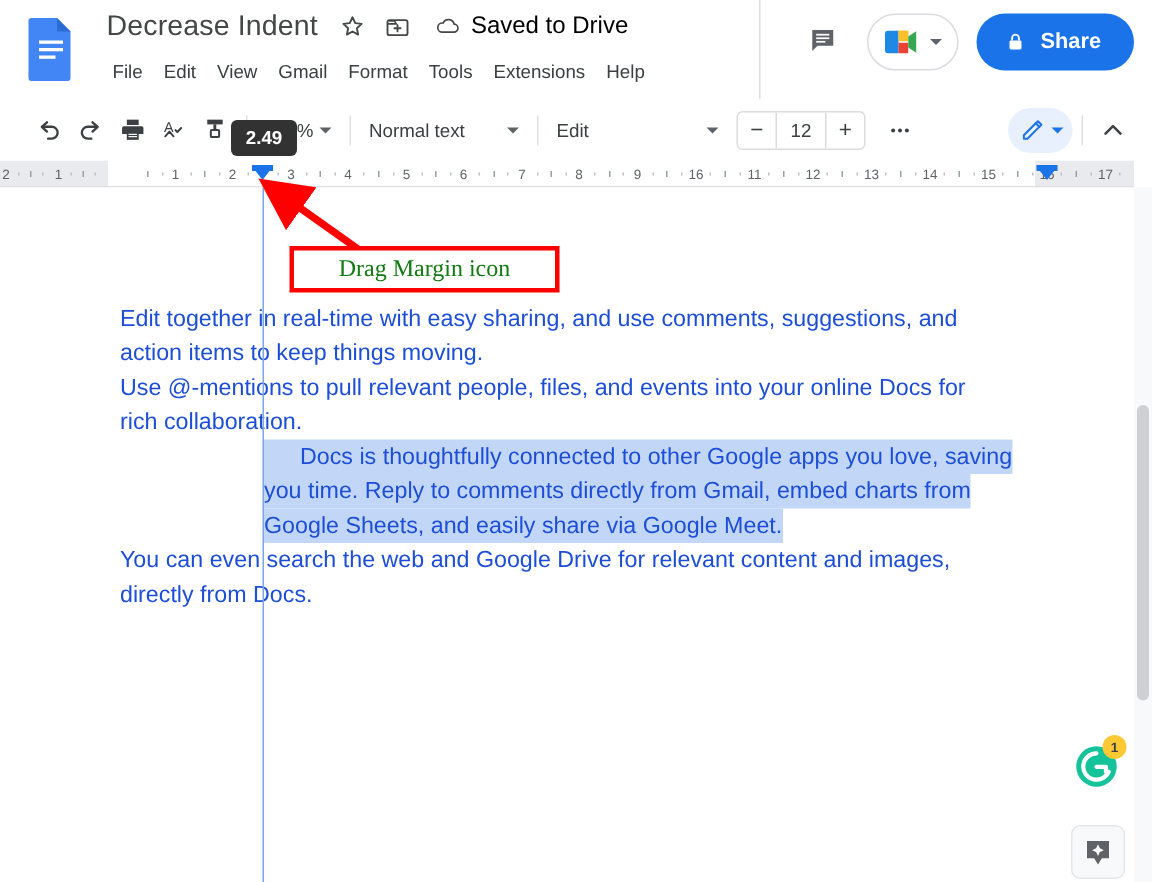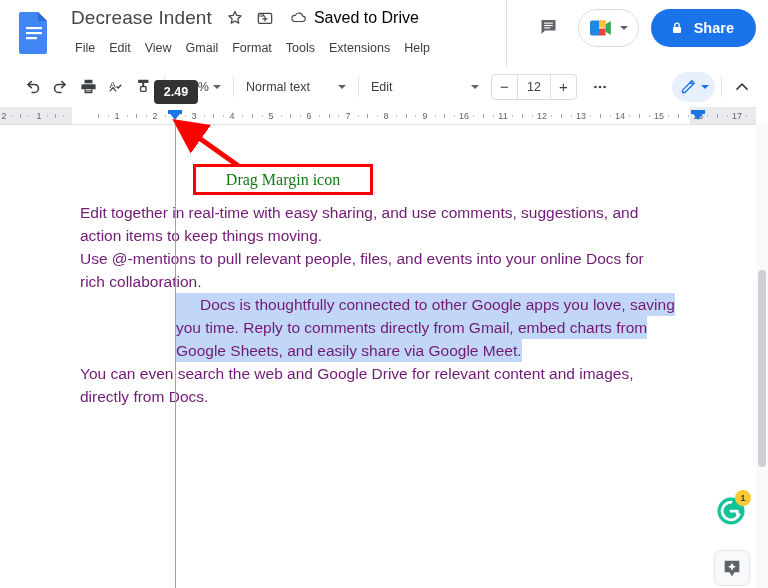--- a/index.html
+++ b/index.html
@@ -156,21 +156,21 @@
     position:absolute; top:125px; left:175px; width:1px; height:463px;
     background:#7ba7e8; z-index:5;
   }
 
   
   .doc-area {
     position:absolute; top:125px; left:0; width:756px; height:463px;
     background:#ffffff; overflow:hidden;
   }
   .para {
-    position:absolute; font-size:15.5px; color:#701a75; line-height:23px;
+    position:absolute; font-size:15.5px; color:#1d4ed8; line-height:23px;
     font-family:"Liberation Sans", sans-serif;
   }
   .sel-hl { background:#c2d7f7; }
 
   
   .anno-box {
     position:absolute; left:193px; top:164px; width:180px; height:31px;
     border:3px solid #ff0000; background:#ffffff; z-index:30;
     display:flex; align-items:center; justify-content:center;
   }

